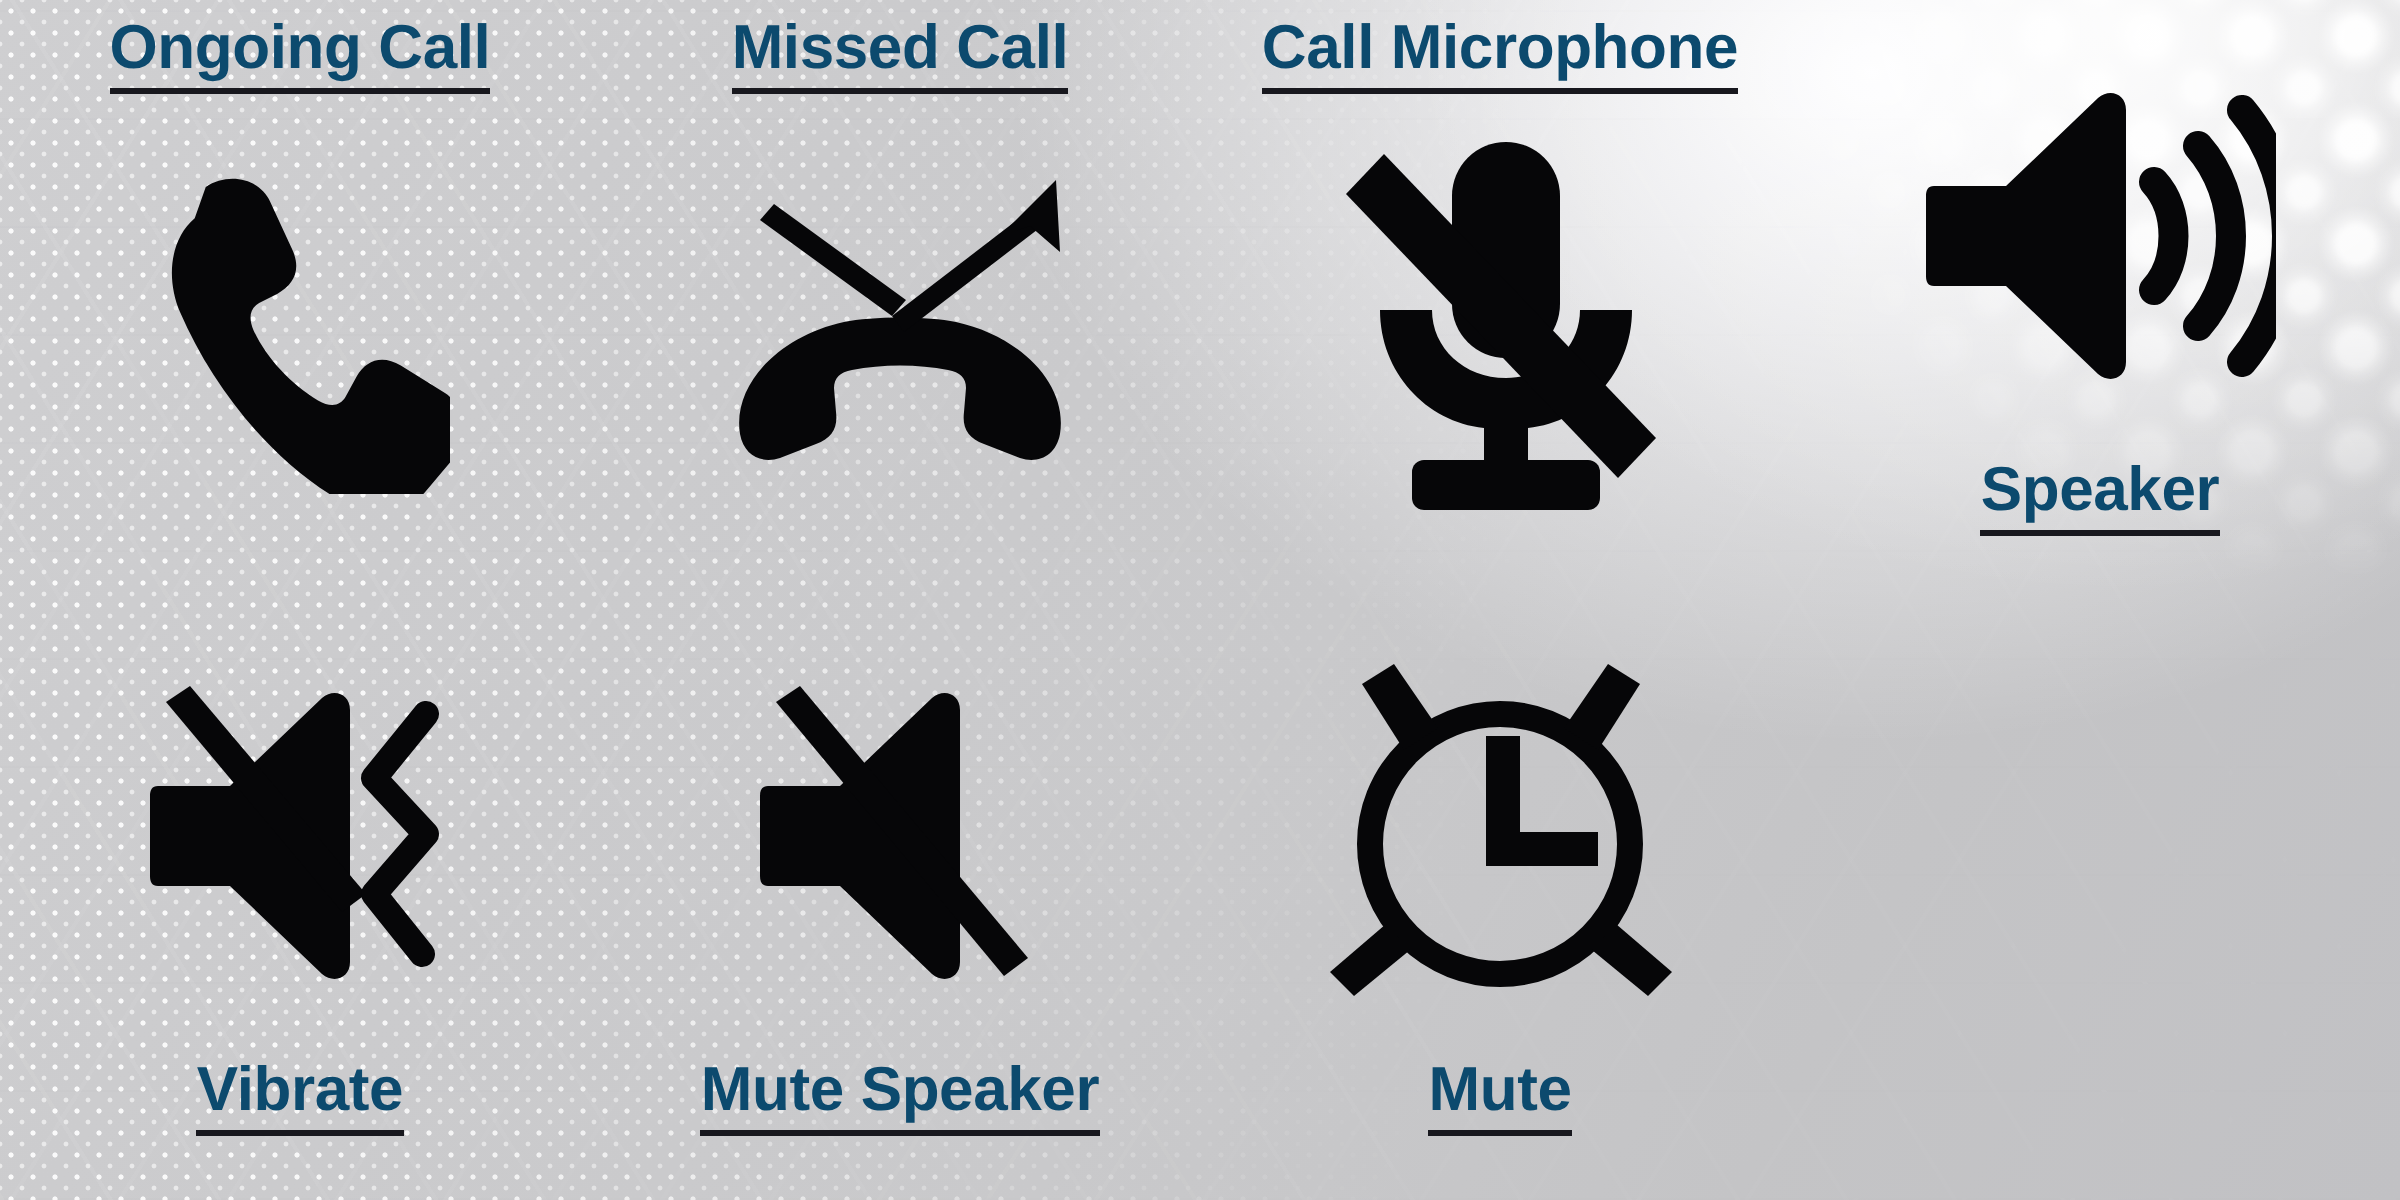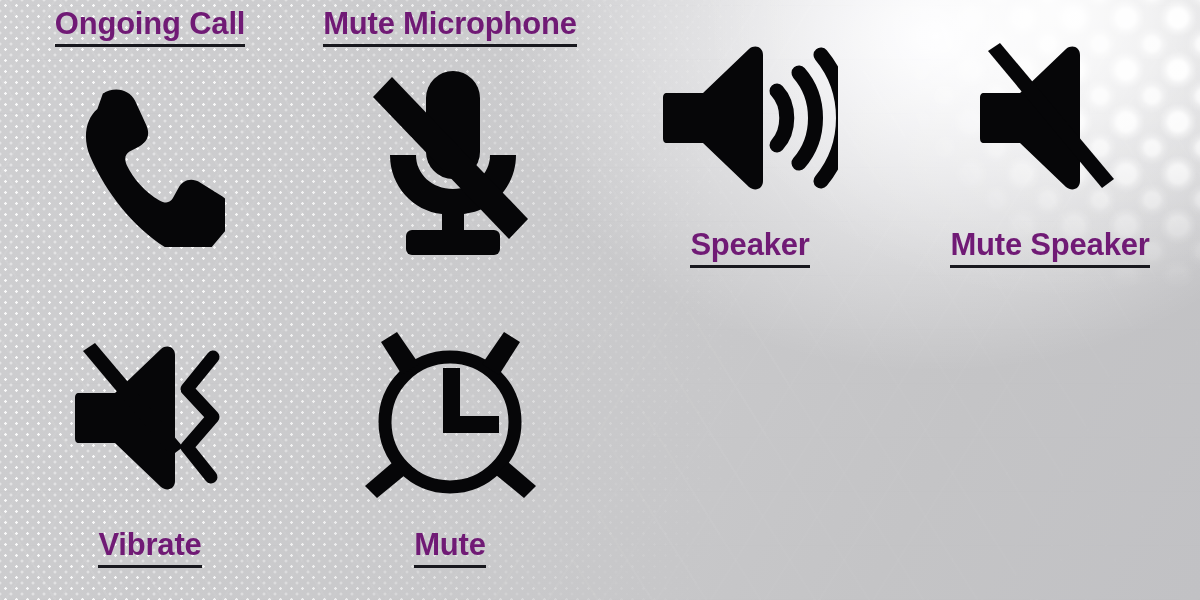--- a/index.html
+++ b/index.html
@@ -109,21 +109,21 @@
     align-items: center;
   }
   .cell.top    { justify-content: flex-start; padding-top: 8px; }
   .cell.bottom { justify-content: flex-end;  padding-bottom: 32px; }
 
   .label {
     font-family: "Liberation Sans", sans-serif;
     font-weight: bold;
     font-size: 31px;
     line-height: 1.05;
-    color: #701a75;
+    color: #0c4a6e;
     white-space: nowrap;
     letter-spacing: -0.2px;
     border-bottom: 3px solid #18181e;
     padding-bottom: 3px;
   }
   .cell.top .label    { margin-bottom: 0; }
   .cell.bottom .label { margin-top: 0; }
 
   .icon {
     flex: 1 1 auto;
@@ -172,24 +172,54 @@
                      L 152 180
                      C 142 192, 124 194, 109 186
                      C 72 166, 38 126, 19 82
                      C 11 63, 14 42, 27 31
                      Z" transform="translate(-8,-6) scale(0.92) translate(6,5)"></path>
           </g>
         </svg>
       </div>
     </div>
 
-
-
     <div class="cell top">
-      <div class="label">Mute Microphone</div>
+      <div class="label">Missed Call</div>
+      <div class="icon">
+        <svg width="180" height="165" viewBox="0 0 180 165">
+          <g class="ink">
+
+            <path d="M10 135
+                     C 6 110, 30 86, 62 79
+                     C 76 76, 104 76, 118 79
+                     C 150 86, 174 110, 170 135
+                     C 168 146, 159 150, 150 147
+                     L 132 140
+                     C 124 137, 121 132, 122 124
+                     L 123 112
+                     C 123 107, 120 104, 114 103
+                     C 99 100, 81 100, 66 103
+                     C 60 104, 57 107, 57 112
+                     L 58 124
+                     C 59 132, 56 137, 48 140
+                     L 30 147
+                     C 21 150, 12 146, 10 135 Z"></path>
+
+            <path d="M27 20 L 93 68 L 86 76 L 20 28 Z"></path>
+            <path d="M86 76 L 159 20 L 165 28 L 92 84 Z"></path>
+
+            <path d="M168 8 L 170 44 L 155 31 L 140 36 Z"></path>
+          </g>
+        </svg>
+      </div>
+    </div>
+
+
+    <div class="cell top">
+      <div class="label">Call Microphone</div>
       <div class="icon">
         <svg width="165" height="195" viewBox="0 0 165 195">
           <g class="ink">
 
             <rect x="58" y="4" width="54" height="108" rx="27"></rect>
 
             <path d="M22 88 L 48 88
                      C 48 107, 64 122, 85 122
                      C 106 122, 122 107, 122 88
                      L 148 88
@@ -218,47 +248,47 @@
             <path d="M136 30 C 158 55, 158 95, 136 120" class="ink-stroke" stroke-width="15" stroke-linecap="round"></path>
             <path d="M158 12 C 188 48, 188 102, 158 138" class="ink-stroke" stroke-width="15" stroke-linecap="round"></path>
           </g>
         </svg>
       </div>
       <div class="label">Speaker</div>
     </div>
 
     <div class="cell bottom">
       <div class="icon">
-        <svg width="140" height="150" viewBox="0 0 140 150">
-          <g class="ink">
-            <path d="M4 50 L 40 50 L 86 6 C 92 1, 100 4, 100 12 L 100 138 C 100 146, 92 149, 86 144 L 40 100 L 4 100 C 1 100, 0 98, 0 95 L 0 55 C 0 52, 1 50, 4 50 Z"></path>
-
-            <path d="M8 8 L 20 0 L 134 136 L 122 145 Z"></path>
-          </g>
-        </svg>
-      </div>
-      <div class="label">Mute Speaker</div>
-    </div>
-
-    <div class="cell bottom">
-      <div class="icon">
         <svg width="150" height="150" viewBox="0 0 150 150">
           <g class="ink">
             <path d="M4 50 L 40 50 L 86 6 C 92 1, 100 4, 100 12 L 100 138 C 100 146, 92 149, 86 144 L 40 100 L 4 100 C 1 100, 0 98, 0 95 L 0 55 C 0 52, 1 50, 4 50 Z"></path>
             <path d="M8 8 L 20 0 L 108 104 L 96 113 Z"></path>
 
             <path d="M138 14 L 112 46 L 138 74 L 112 104 L 136 134" class="ink-stroke" stroke-width="13" stroke-linecap="round" stroke-linejoin="round"></path>
           </g>
         </svg>
       </div>
       <div class="label">Vibrate</div>
     </div>
 
     <div class="cell bottom">
       <div class="icon">
+        <svg width="140" height="150" viewBox="0 0 140 150">
+          <g class="ink">
+            <path d="M4 50 L 40 50 L 86 6 C 92 1, 100 4, 100 12 L 100 138 C 100 146, 92 149, 86 144 L 40 100 L 4 100 C 1 100, 0 98, 0 95 L 0 55 C 0 52, 1 50, 4 50 Z"></path>
+
+            <path d="M8 8 L 20 0 L 134 136 L 122 145 Z"></path>
+          </g>
+        </svg>
+      </div>
+      <div class="label">Mute Speaker</div>
+    </div>
+
+    <div class="cell bottom">
+      <div class="icon">
         <svg width="175" height="175" viewBox="0 0 175 175">
           <g>
 
             <circle cx="87" cy="92" r="65" class="ink-stroke" stroke-width="13"></circle>
 
             <path d="M18 12 L 34 2 L 56 34 L 39 45 Z" class="ink"></path>
             <path d="M157 12 L 141 2 L 119 34 L 136 45 Z" class="ink"></path>
 
             <path d="M14 168 L 2 156 L 30 132 L 42 145 Z" class="ink"></path>
             <path d="M161 168 L 173 156 L 145 132 L 133 145 Z" class="ink"></path>

